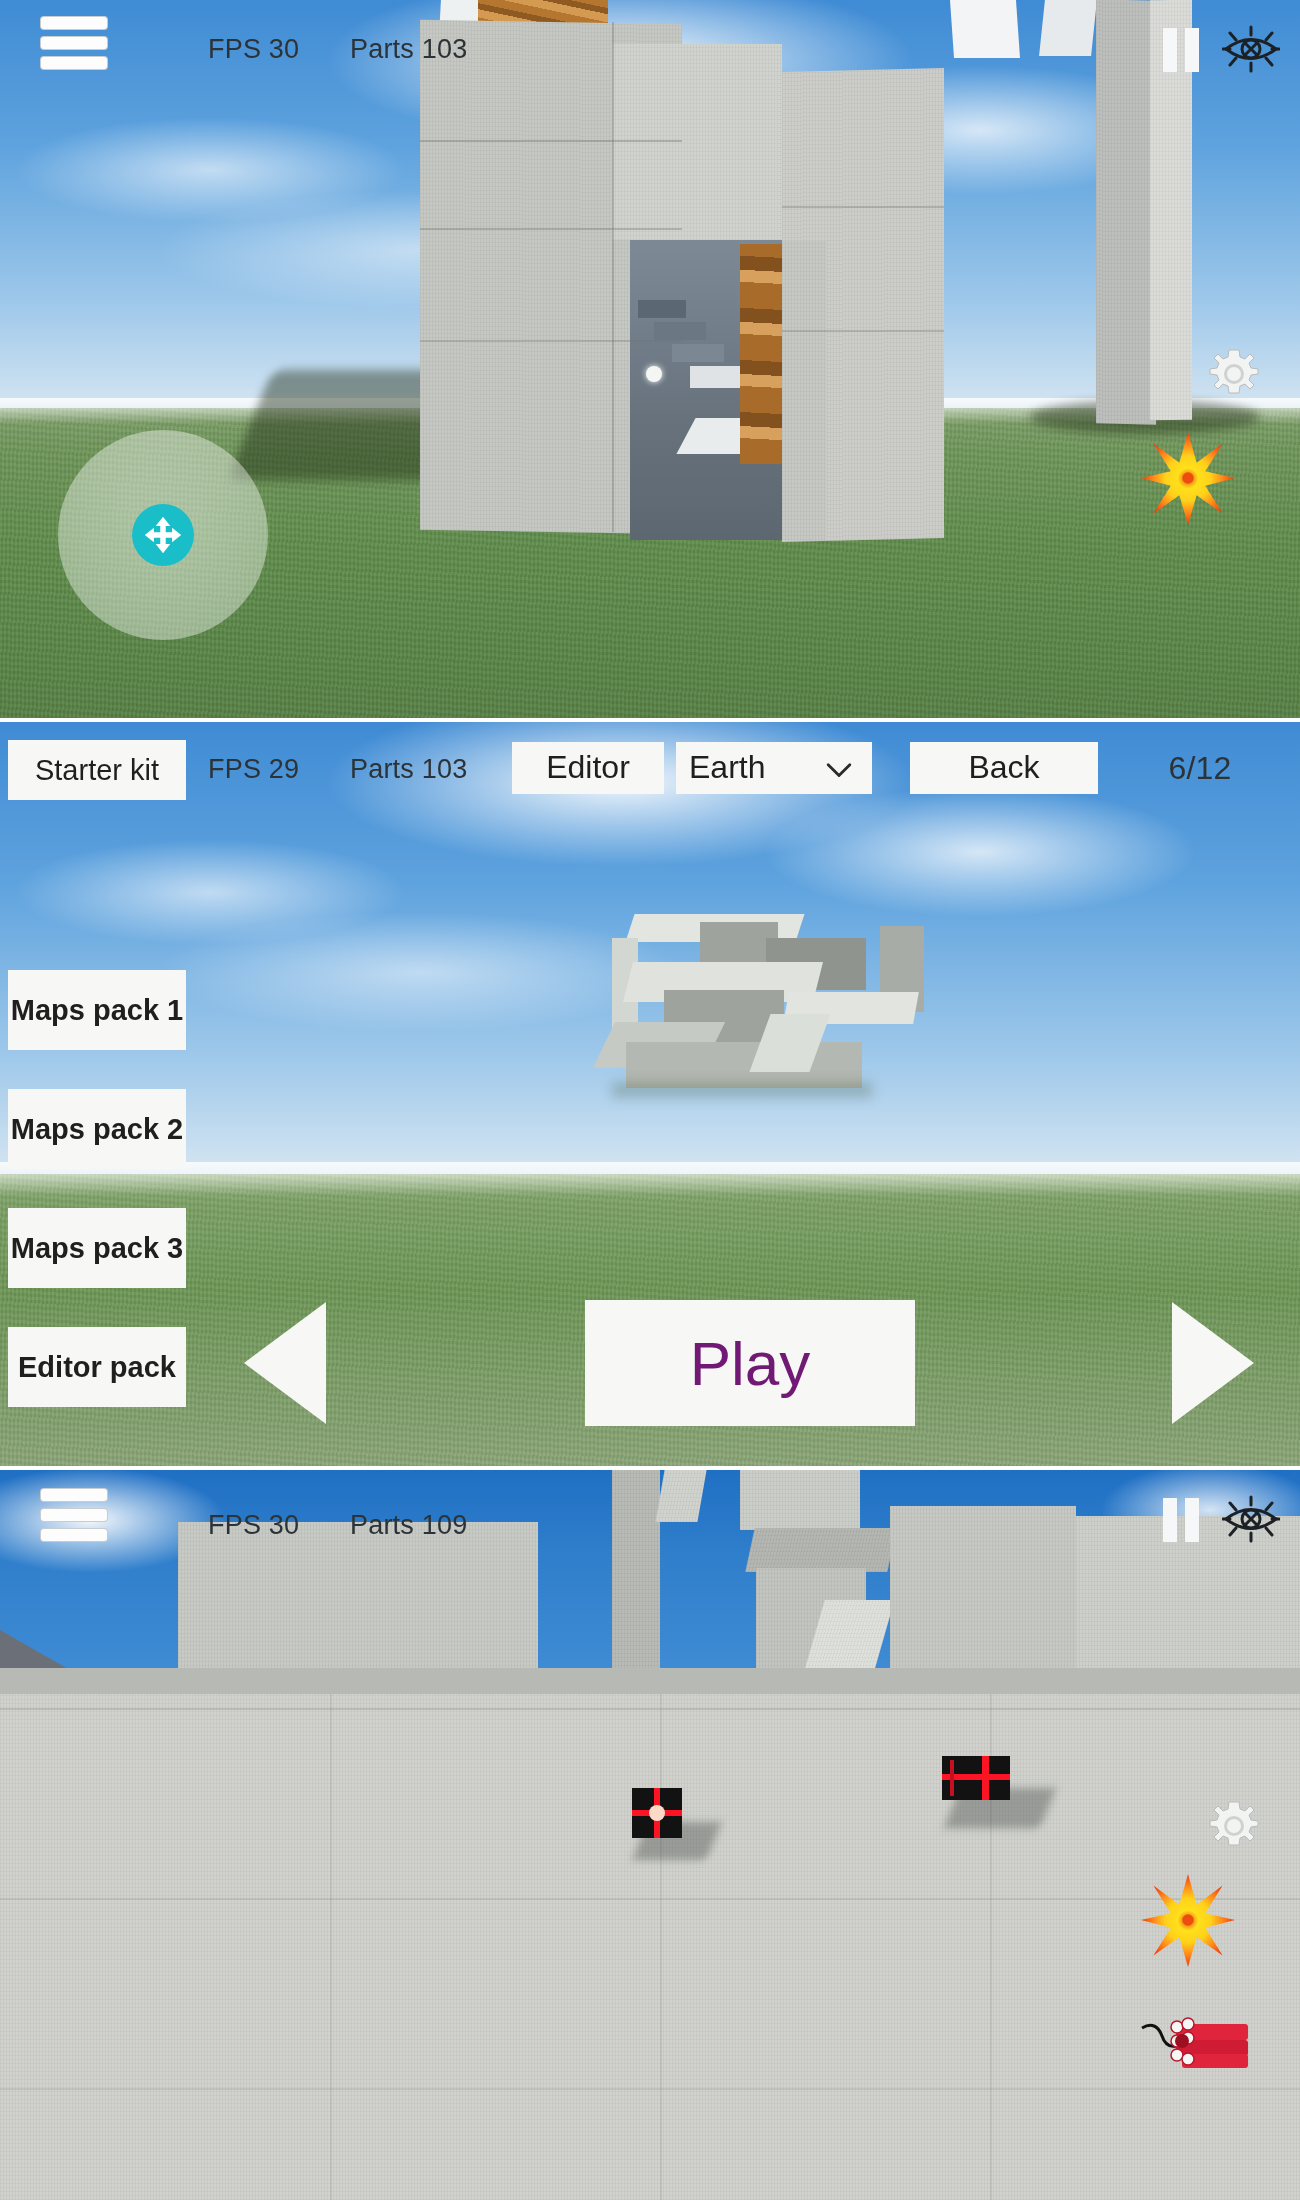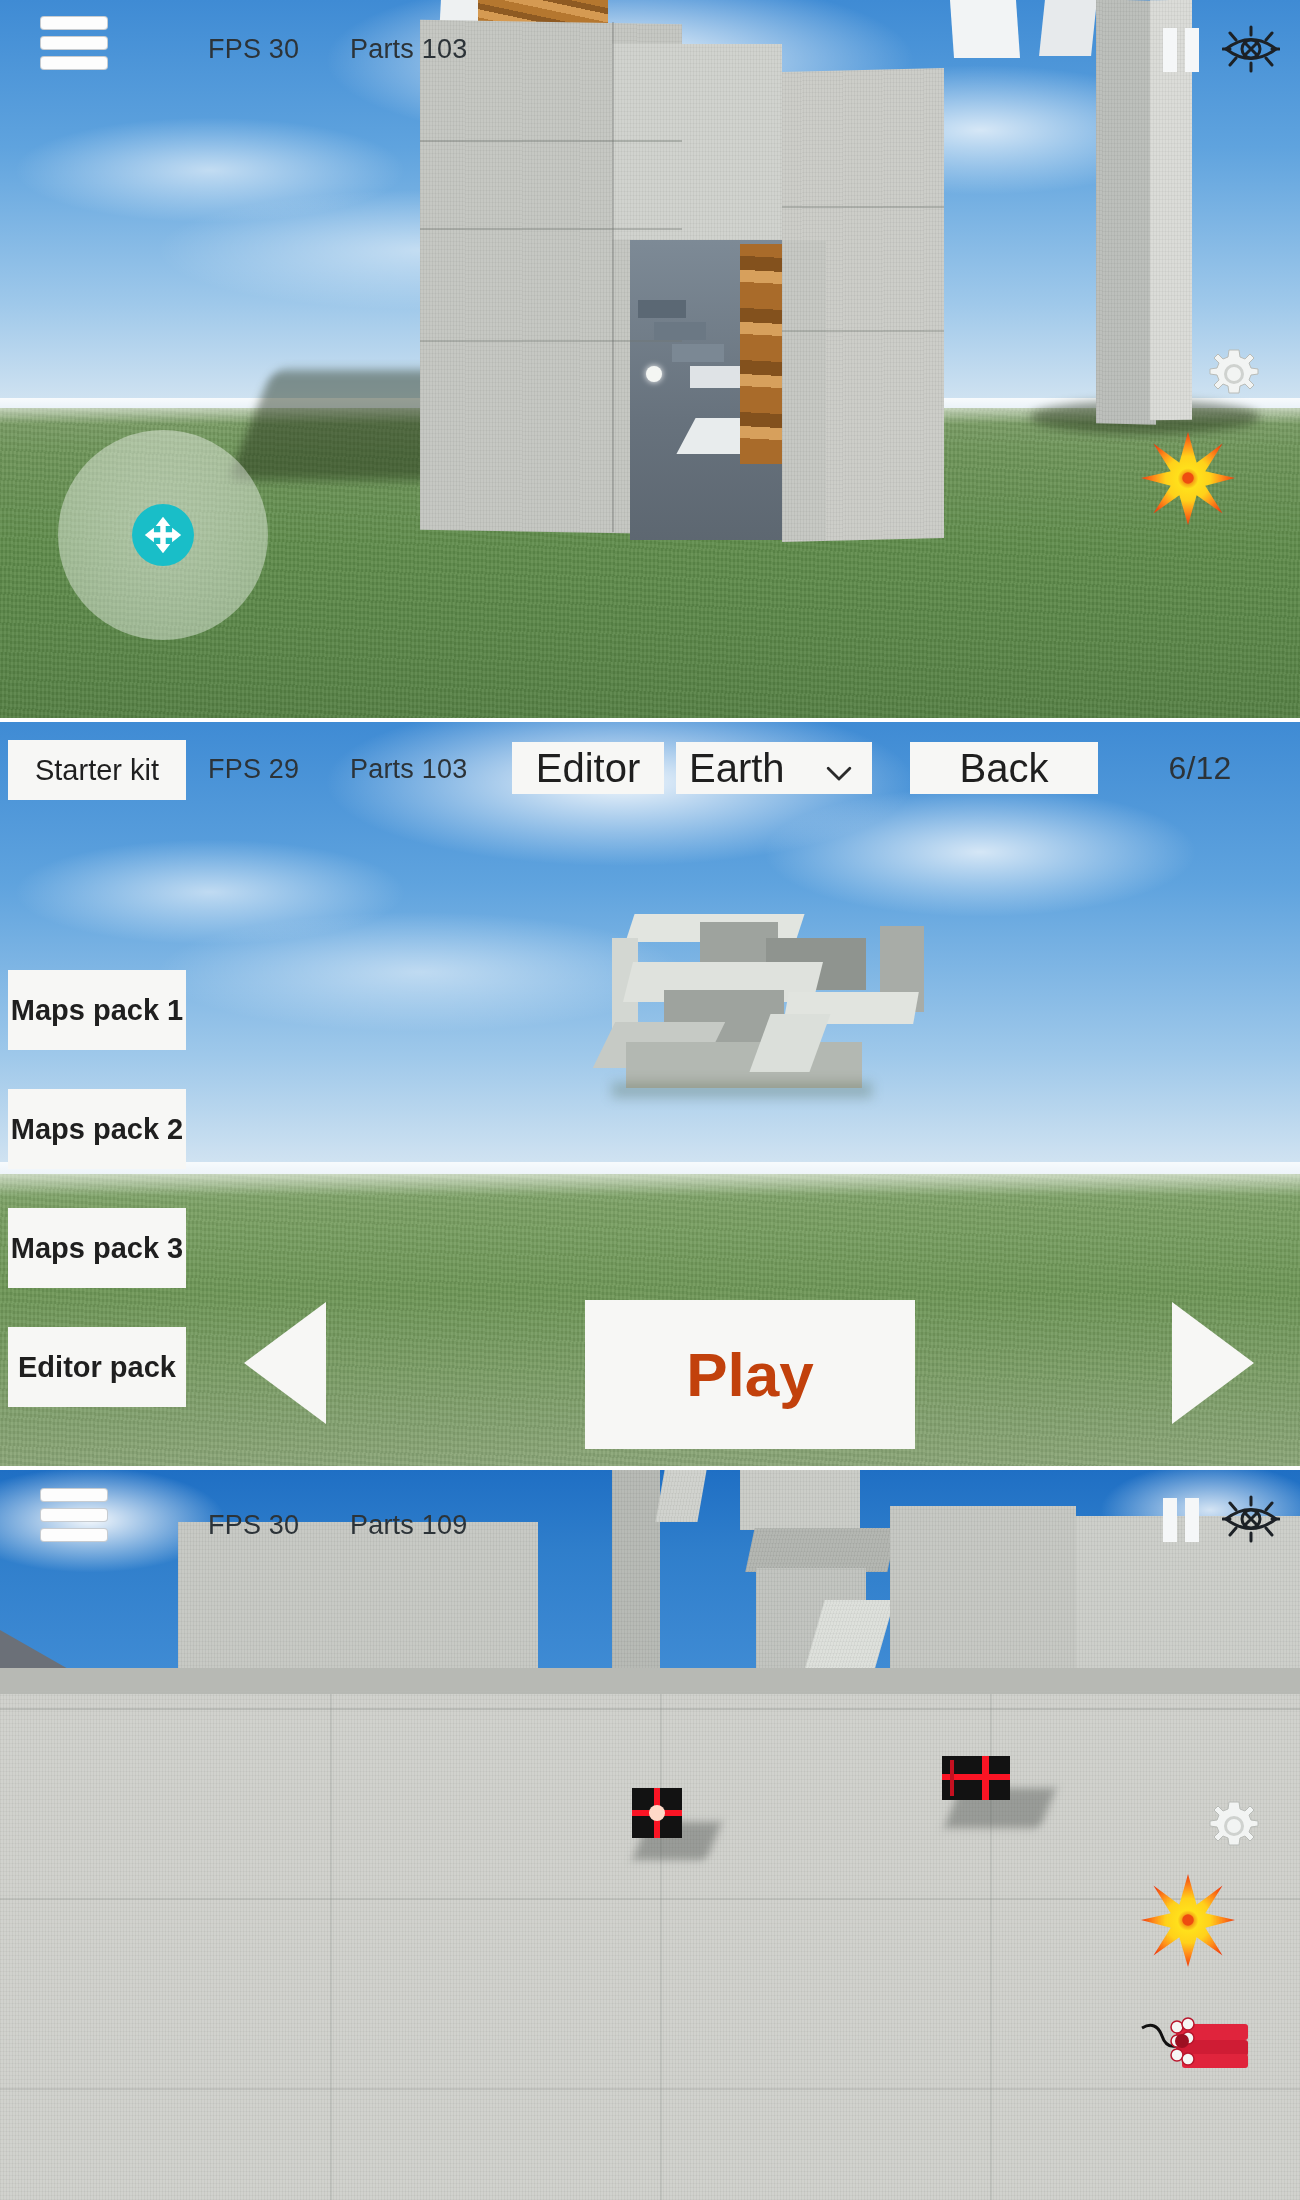--- a/index.html
+++ b/index.html
@@ -126,33 +126,33 @@
     display: flex; align-items: center; justify-content: center;
     text-align: center;
     font-family: "Liberation Sans", sans-serif;
     cursor: pointer;
     line-height: 1.12;
     border: 0;
   }
   .side-btn { left: 8px; width: 178px; font-size: 29px; font-weight: 700; }
   .side-btn.active { font-weight: 400; text-align: right; }
 
-  .top-btn { font-size: 40px; height: 52px; }
+  .top-btn { font-size: 32px; height: 52px; }
 
   #btn-editor { left: 512px; top: 742px; width: 152px; }
   #btn-earth  { left: 676px; top: 742px; width: 196px; justify-content: flex-start; padding-left: 13px; }
   #chev { position:absolute; right: 20px; top: 50%; transform: translateY(-50%); }
   #btn-back   { left: 910px; top: 742px; width: 188px; }
   #lbl-count  { left: 1140px; top: 742px; width: 120px; height:52px; font-size: 32px;
                 display:flex; align-items:center; justify-content:center; color:#2c3338; }
 
   .play-btn {
-    position:absolute; left: 585px; top: 1300px; width: 330px; height: 149px;
-    background: #f7f7f5; color:#c2410c; font-size: 62px;
-    display:flex; align-items:center; justify-content:center; cursor:pointer;font-weight:bold;
+    position:absolute; left: 585px; top: 1300px; width: 330px; height: 126px;
+    background: #f7f7f5; color:#701a75; font-size: 62px;
+    display:flex; align-items:center; justify-content:center; cursor:pointer;
   }
   .arrow-btn { position:absolute; cursor:pointer; }
 
   .bomb-obj { position:absolute; }
   .bomb-shadow { position:absolute; background: rgba(70,75,72,.40); filter: blur(4px); border-radius:3px;}
 </style>
 </head>
 <body>
 
 <div id="root">

